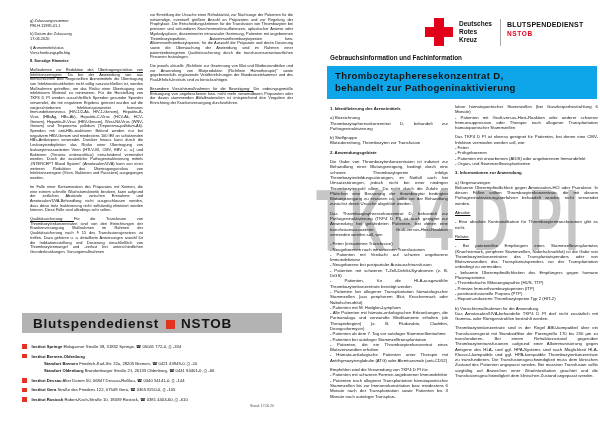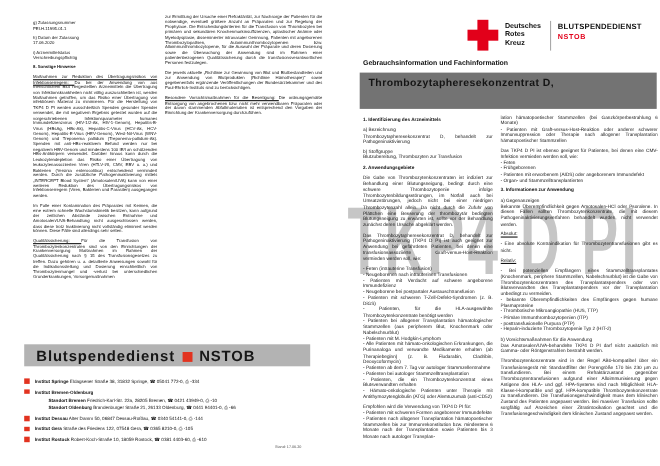--- a/index.html
+++ b/index.html
@@ -30,21 +30,21 @@
   .cross{width:28px;height:28px;position:relative;margin-right:6px;flex:none;}
   .cross::before{content:"";position:absolute;left:9.3px;top:0;width:9.4px;height:28px;background:#e2001a;}
   .cross::after{content:"";position:absolute;top:9.3px;left:0;height:9.4px;width:28px;background:#e2001a;}
   .org{font-weight:bold;font-size:6.5px;line-height:8.2px;color:#111;padding-top:2px;}
   .logo-div{width:1.2px;background:#a9a9a9;height:27px;margin:1px 6px 0 8px;flex:none;}
   .brand{padding-top:3px;}
   .brand-top{font-weight:bold;font-size:7px;letter-spacing:0.2px;color:#111;}
   .brand-sub{font-weight:bold;font-size:6.5px;letter-spacing:0.6px;color:#e2001a;margin-top:1.5px;}
 
   .doc-type{position:absolute;left:330px;top:54px;font-size:6.3px;font-weight:bold;color:#111;z-index:3;}
-  .title-box{position:absolute;left:327px;top:66px;width:262px;height:29px;background:#737373;
+  .title-box{position:absolute;left:327px;top:66px;width:262px;height:29px;background:#0ea5e9;
              padding:4px 0 0 8px;z-index:3;}
   .title-line{font-size:9.5px;font-weight:bold;letter-spacing:0.4px;color:#141414;line-height:12px;}
 
   
   .banner{position:absolute;left:22px;top:313px;width:260px;height:20px;background:#b3b3b3;
           display:flex;align-items:center;padding-left:11px;box-sizing:border-box;z-index:3;}
   .banner-text{font-size:13.5px;font-weight:bold;letter-spacing:0.8px;color:#161616;}
   .banner-sq{width:9px;height:9px;background:#e23320;margin:2px 6px 0 7px;flex:none;}
 
   
@@ -94,20 +94,21 @@
     <div class="brand">
       <div class="brand-top">BLUTSPENDEDIENST</div>
       <div class="brand-sub">NSTOB</div>
     </div>
   </div>
 
   <div class="doc-type">Gebrauchsinformation und Fachinformation</div>
 
   <div class="title-box">
     <div class="title-line">Thrombozytapheresekonzentrat D,</div>
+    <div class="title-line">behandelt zur Pathogeninaktivierung</div>
   </div>
 
   <div class="col col3">
     <p class="dp h">1. Identifizierung des Arzneimittels</p>
     <p class="dp">a) Bezeichnung
 Thrombozytapheresekonzentrat D, behandelt zur Pathogeninaktivierung</p>
     <p class="dp">b) Stoffgruppe
 Blutzubereitung, Thrombozyten zur Transfusion</p>
     <p class="dp h">2. Anwendungsgebiete</p>
     <p class="dp">Die Gabe von Thrombozytenkonzentraten ist indiziert zur Behandlung einer Blutungsneigung, bedingt durch eine schwere Thrombozytopenie infolge Thrombozytenbildungsstörungen, im Notfall auch bei Umsatzstörungen, jedoch nicht bei einer niedrigen Thrombozytenzahl allein. Da nicht durch die Zufuhr von Plättchen eine Besserung der thrombozytär bedingten Blutungsneigung zu erwarten ist, sollte vor der Behandlung zunächst deren Ursache abgeklärt werden.</p>

